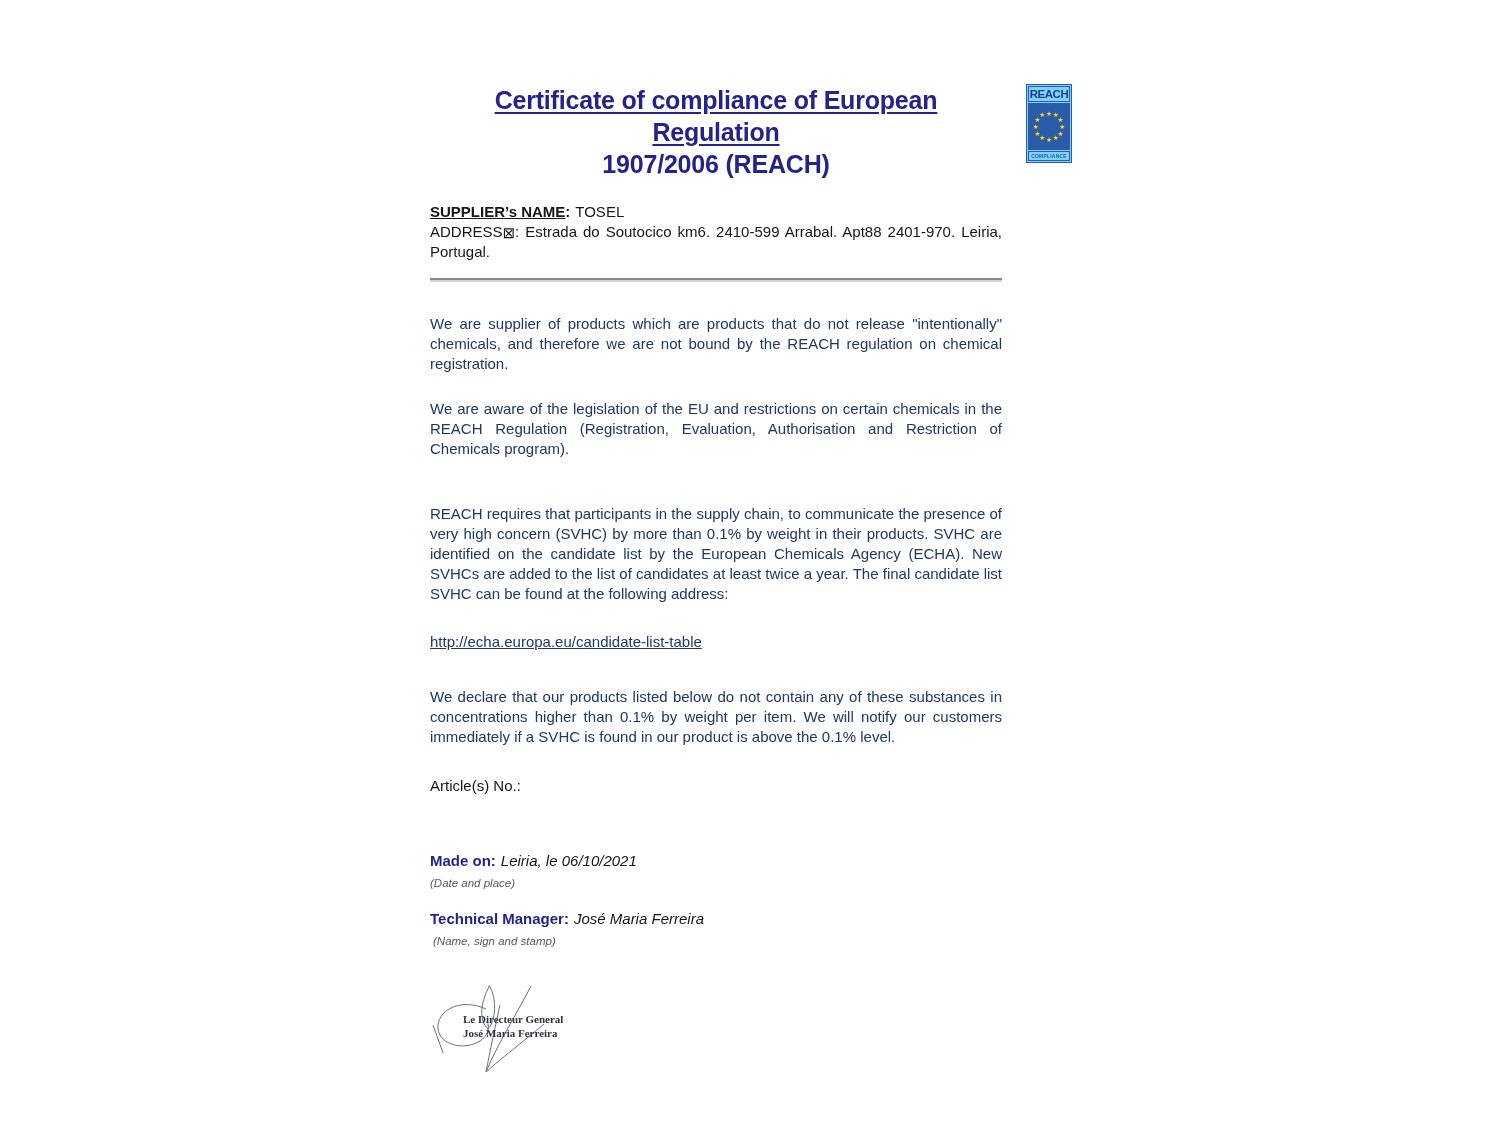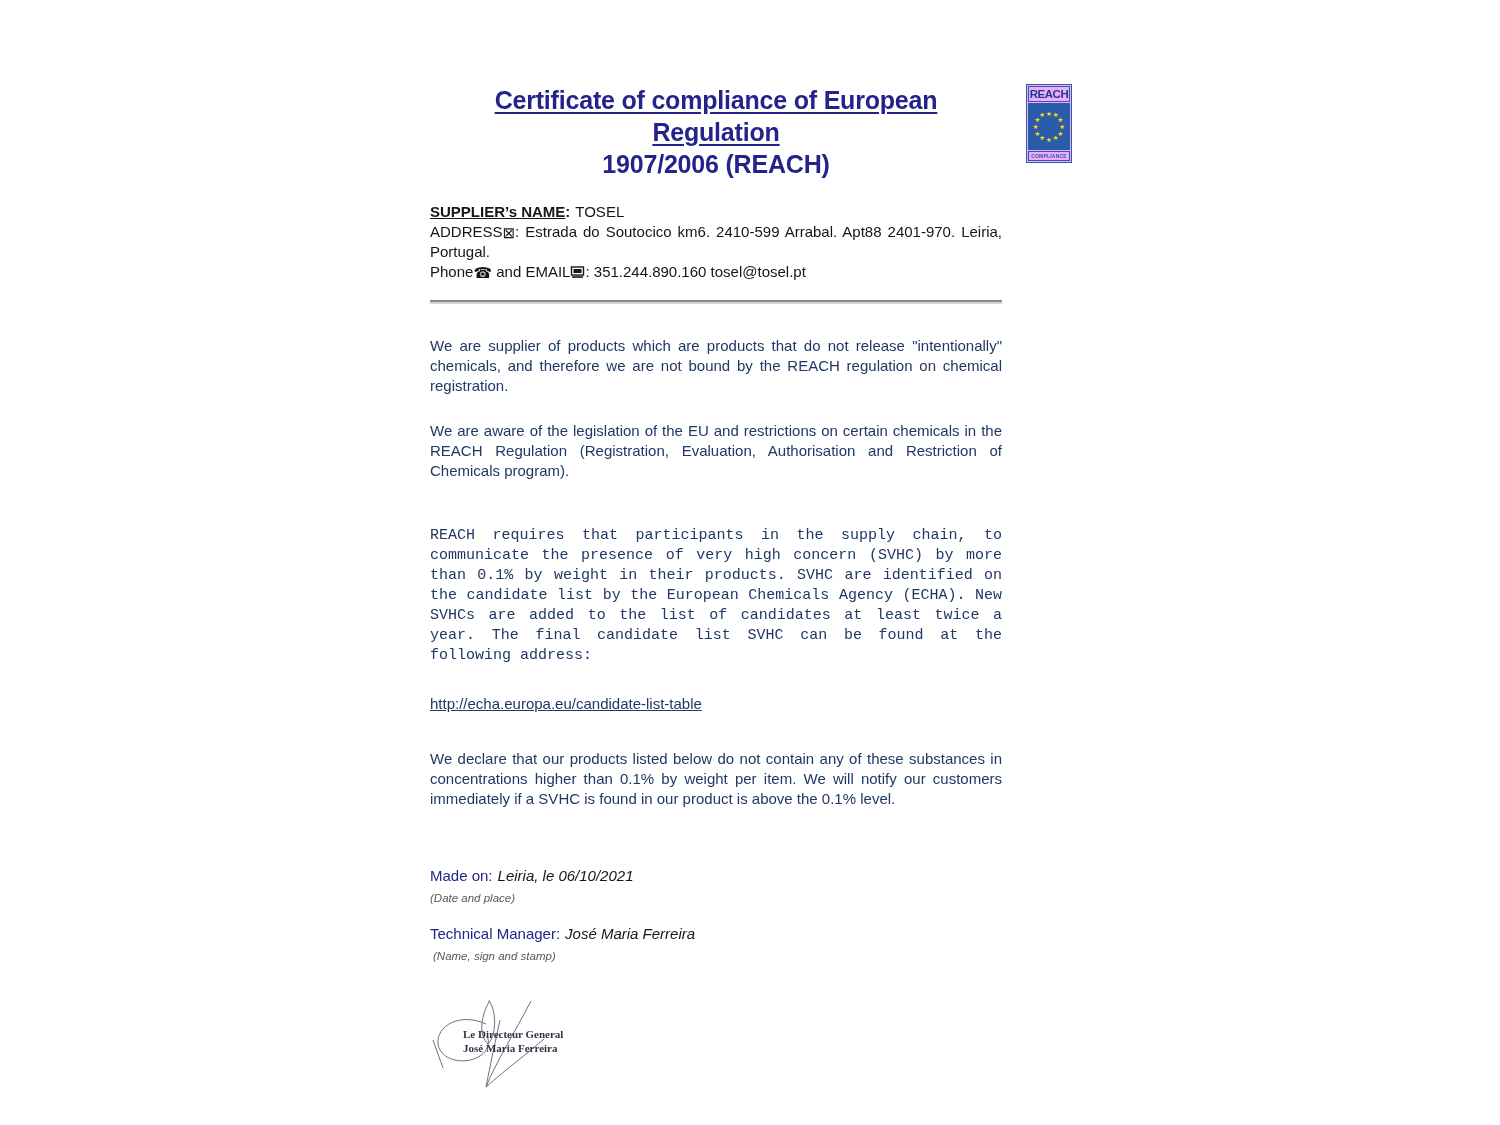--- a/index.html
+++ b/index.html
@@ -25,44 +25,44 @@
   .cpu-icon { display:inline-block; vertical-align:-2px; }
 
   
   .rule { margin-top:16px; height:2px; background:#8a8a8a;
     box-shadow:0 2px 0 #d4d4d4; border:0; }
 
   
   .para { color:#1f3864; font-size:15px; line-height:20px; text-align:justify; }
   .p1 { margin-top:25px; }
   .p2 { margin-top:34px; }
-  .p3 { margin-top:45px;font-family:Liberation Mono, monospace; }
+  .p3 { margin-top:45px; }
   .link-row { margin-top:29px; text-align:left; }
   .link-row a { color:#1f3864; font-size:15px; text-decoration:underline; }
   .p4 { margin-top:36px; }
   .article { margin-top:30px; color:#161616; font-size:15px; }
 
   
   .made-on { margin-top:57px; font-size:15px; line-height:20px; }
-  .label-blue { font-weight:normal; color:#23238b; }
+  .label-blue { font-weight:bold; color:#23238b; }
   .val-italic { font-style:italic; color:#161616; margin-left:5px; }
   .note { font-size:11.5px; font-style:italic; color:#595959; margin-top:2px; }
   .manager { margin-top:16px; font-size:15px; line-height:20px; }
   .note2 { margin-left:3px; }
 
   
   .signature { position:relative; margin-top:24px; width:220px; height:130px; }
   .signature svg { position:absolute; left:0; top:0; }
   .stamp { position:absolute; left:33px; top:37px; width:130px;
     font-family:"Liberation Serif", serif; font-size:11px; line-height:14px;
     color:#2f3545; font-weight:bold; }
 
   
   .reach-logo { position:absolute; left:1026px; top:84px; width:46px;
-    border:1px solid #2a5caa; background:#f0abfc; padding:1px; }
+    border:1px solid #2a5caa; background:#7dd3fc; padding:1px; }
   .reach-top { border:1px solid #2a5caa; color:#1d3c8f; font-weight:bold;
     font-size:11.5px; text-align:center; letter-spacing:-0.5px; line-height:14px; }
   .reach-mid { margin-top:1px; background:#2a5caa; height:47px; position:relative; }
   .reach-bottom { margin-top:1px; border:1px solid #2a5caa; color:#2a5caa;
     font-weight:bold; font-size:5px; text-align:center; line-height:8px; letter-spacing:0.2px; }
 </style>
 </head>
 <body>
 
 <div class="canvas">
@@ -74,43 +74,37 @@
       <span>1907/2006 (REACH)</span>
     </h1>
 
     <div class="supplier">
       <p>
         <span class="b ul">SUPPLIER’s NAME</span><span class="b">:</span><span class="gap">TOSEL</span>
       </p>
       <p class="addr">
         <span>ADDRESS</span><span class="icon-glyph">⊠</span><span>: Estrada do Soutocico km6. 2410-599 Arrabal. Apt88 2401-970. Leiria, Portugal.</span>
       </p>
-      <p>
-        <span>Phone</span><span class="icon-glyph">☎</span><span> and EMAIL</span><span class="cpu-icon"><svg width="15" height="13" viewBox="0 0 15 13">
-              <rect x="1.5" y="1" width="12" height="8" fill="none" stroke="#161616" stroke-width="1.4"></rect>
-              <rect x="3.5" y="3" width="8" height="4" fill="#161616"></rect>
-              <rect x="2" y="10.2" width="11" height="1.6" fill="#161616"></rect>
-            </svg></span><span>: 351.244.890.160 tosel@tosel.pt</span>
-      </p>
     </div>
 
     <div class="rule"></div>
 
     <p class="para p2">We are supplier of products which are products that do not release "intentionally" chemicals, and therefore we are not bound by the REACH regulation on chemical registration.</p>
 
     <p class="para p1">We are aware of the legislation of the EU and restrictions on certain chemicals in the REACH Regulation (Registration, Evaluation, Authorisation and Restriction of Chemicals program).</p>
 
     <p class="para p3">REACH requires that participants in the supply chain, to communicate the presence of very high concern (SVHC) by more than 0.1% by weight in their products. SVHC are identified on the candidate list by the European Chemicals Agency (ECHA). New SVHCs are added to the list of candidates at least twice a year. The final candidate list SVHC can be found at the following address:</p>
 
     <p class="link-row">
       <a href="#">http://echa.europa.eu/candidate-list-table</a>
     </p>
 
     <p class="para p4">We declare that our products listed below do not contain any of these substances in concentrations higher than 0.1% by weight per item. We will notify our customers immediately if a SVHC is found in our product is above the 0.1% level.</p>
 
+    <p class="article">Article(s) No.:</p>
 
     <div class="made-on">
       <span class="label-blue">Made on:</span><span class="val-italic">Leiria, le 06/10/2021</span>
       <div class="note">(Date and place)</div>
     </div>
 
     <div class="manager">
       <span class="label-blue">Technical Manager:</span><span class="val-italic">José Maria Ferreira</span>
       <div class="note note2">(Name, sign and stamp)</div>
     </div>

